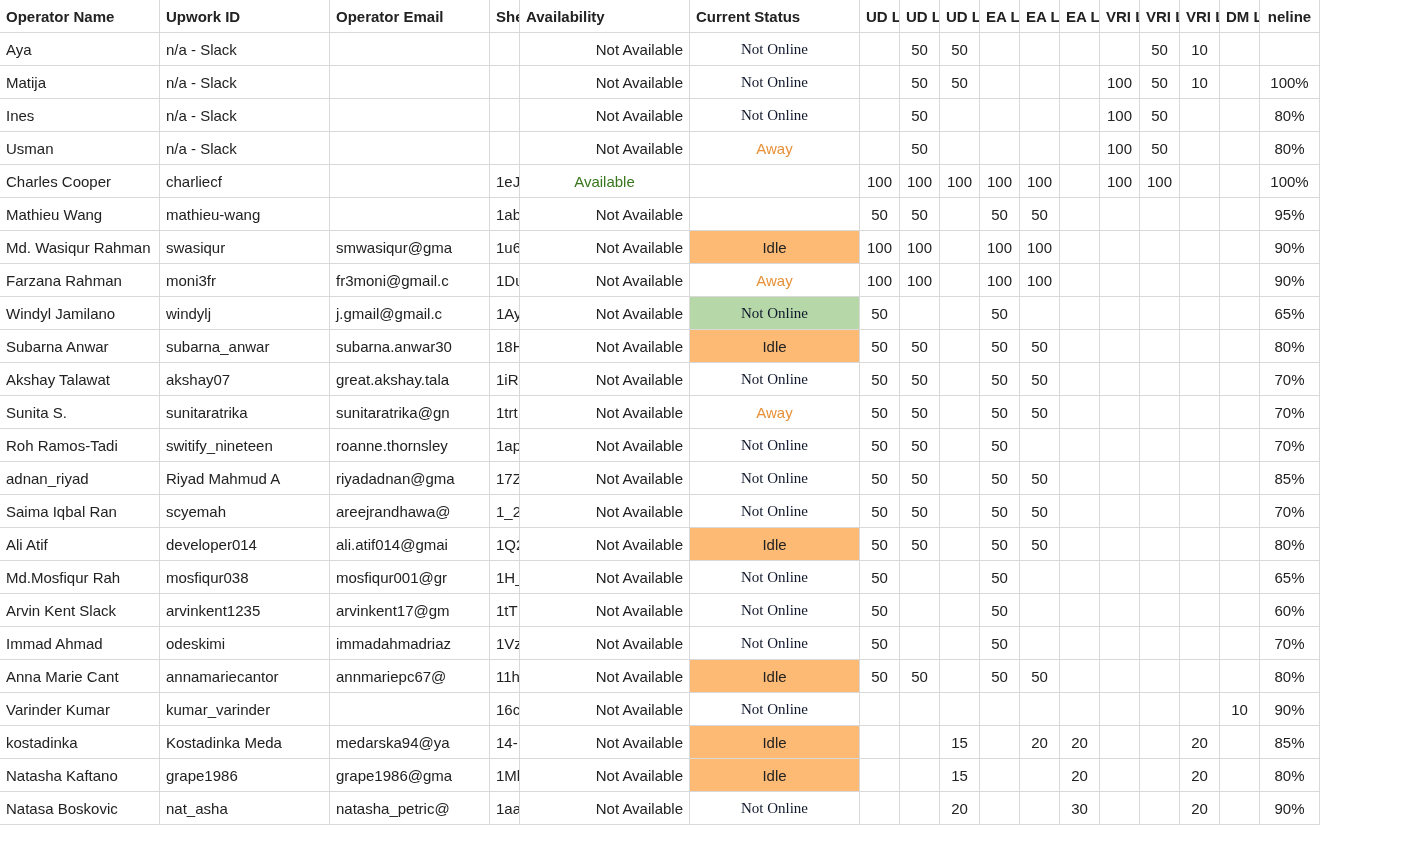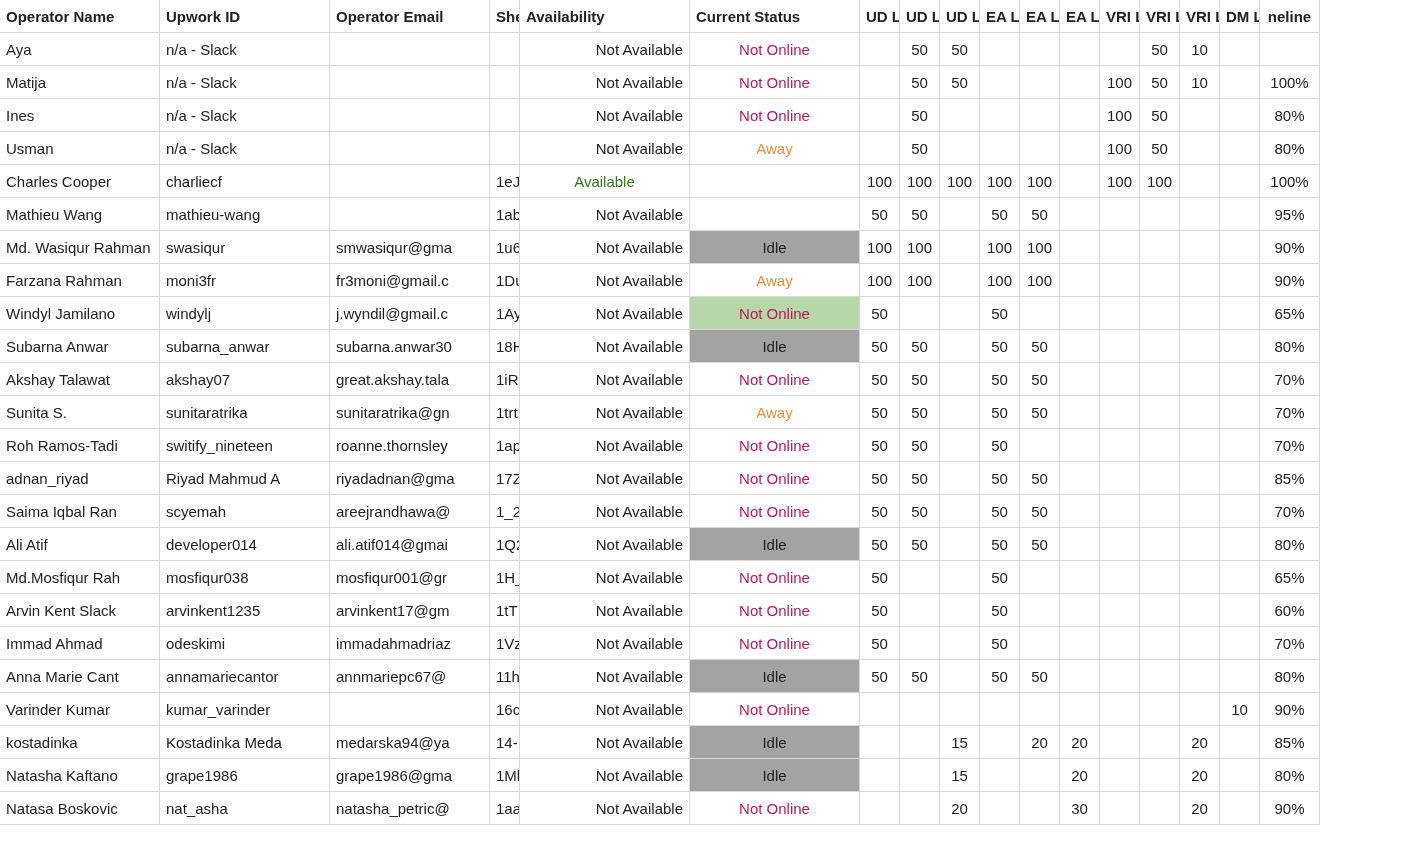--- a/index.html
+++ b/index.html
@@ -25,26 +25,26 @@
     white-space: nowrap;
     overflow: hidden;
     text-align: left;
     position: relative;
   }
   .hdr {
     font-weight: bold;
     border-bottom: 1px solid #d9d9d9;
   }
   .center { text-align: center; }
-  .status-idle-bg { background: #a3a3a3; }
+  .status-idle-bg { background: #fdba74; }
   .status-notonline-bg { background: #b6d7a8; }
   .avail-available { color: #38761d; text-align: center; }
   .avail-notavail { text-align: right; }
   .stat-away { color: #e69138; }
-  .stat-notonline { color: #be185d; }
+  .stat-notonline { color: #0f172a; font-family: Liberation Serif, serif; }
   .stat-idle { color: #222; }
 </style>
 </head>
 <body>
 
 <div class="sheet" id="grid">
     <div class="cell hdr">Operator Name</div>
     <div class="cell hdr">Upwork ID</div>
     <div class="cell hdr">Operator Email</div>
     <div class="cell hdr">She</div>
@@ -192,21 +192,21 @@
     <div class="cell center">100</div>
     <div class="cell center">100</div>
     <div class="cell center"></div>
     <div class="cell center"></div>
     <div class="cell center"></div>
     <div class="cell center"></div>
     <div class="cell center"></div>
     <div class="cell center">90%</div>
     <div class="cell">Windyl Jamilano</div>
     <div class="cell">windylj</div>
-    <div class="cell">j.wyndil@gmail.c</div>
+    <div class="cell">j.gmail@gmail.c</div>
     <div class="cell">1Ay</div>
     <div class="cell center avail-notavail">Not Available</div>
     <div class="cell center status-notonline-bg stat-notonline">Not Online</div>
     <div class="cell center">50</div>
     <div class="cell center"></div>
     <div class="cell center"></div>
     <div class="cell center">50</div>
     <div class="cell center"></div>
     <div class="cell center"></div>
     <div class="cell center"></div>

